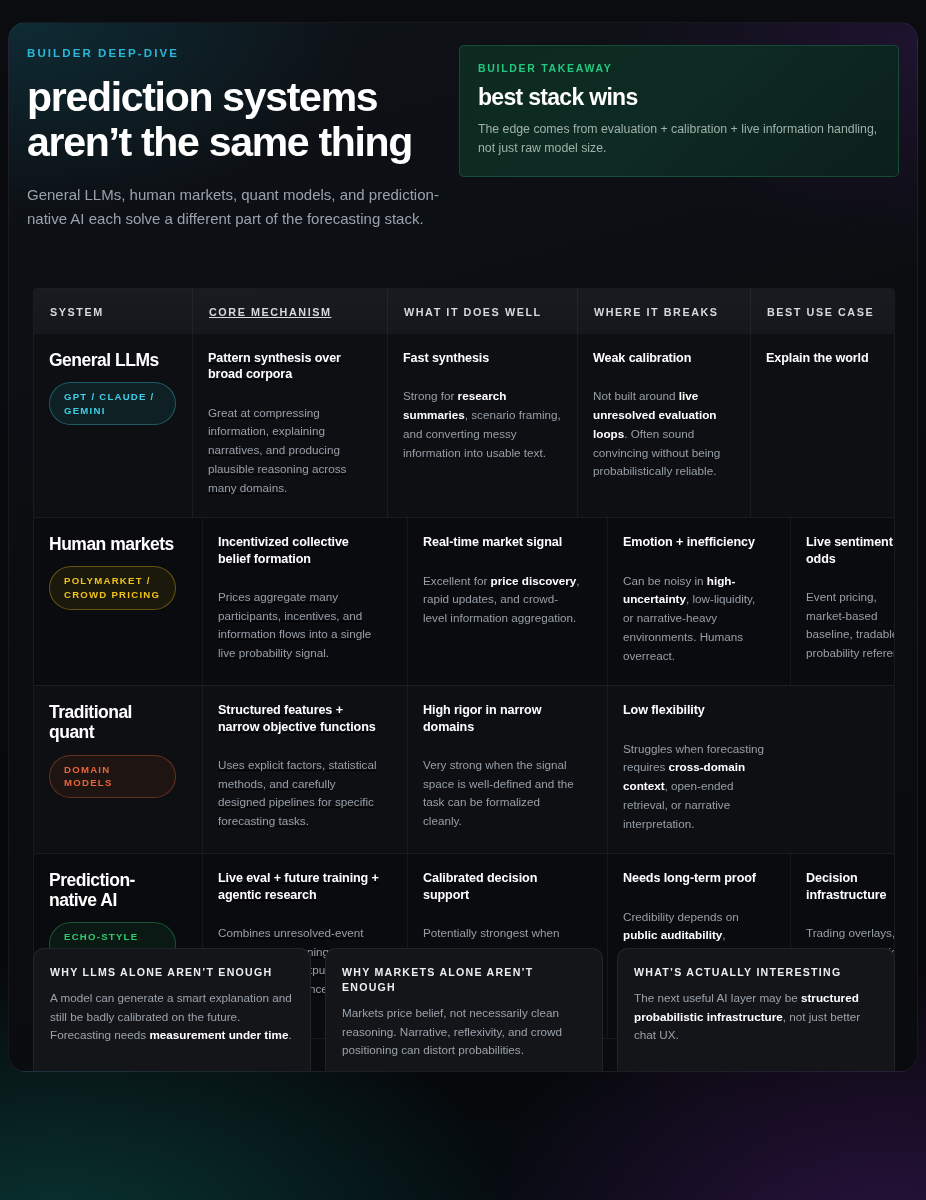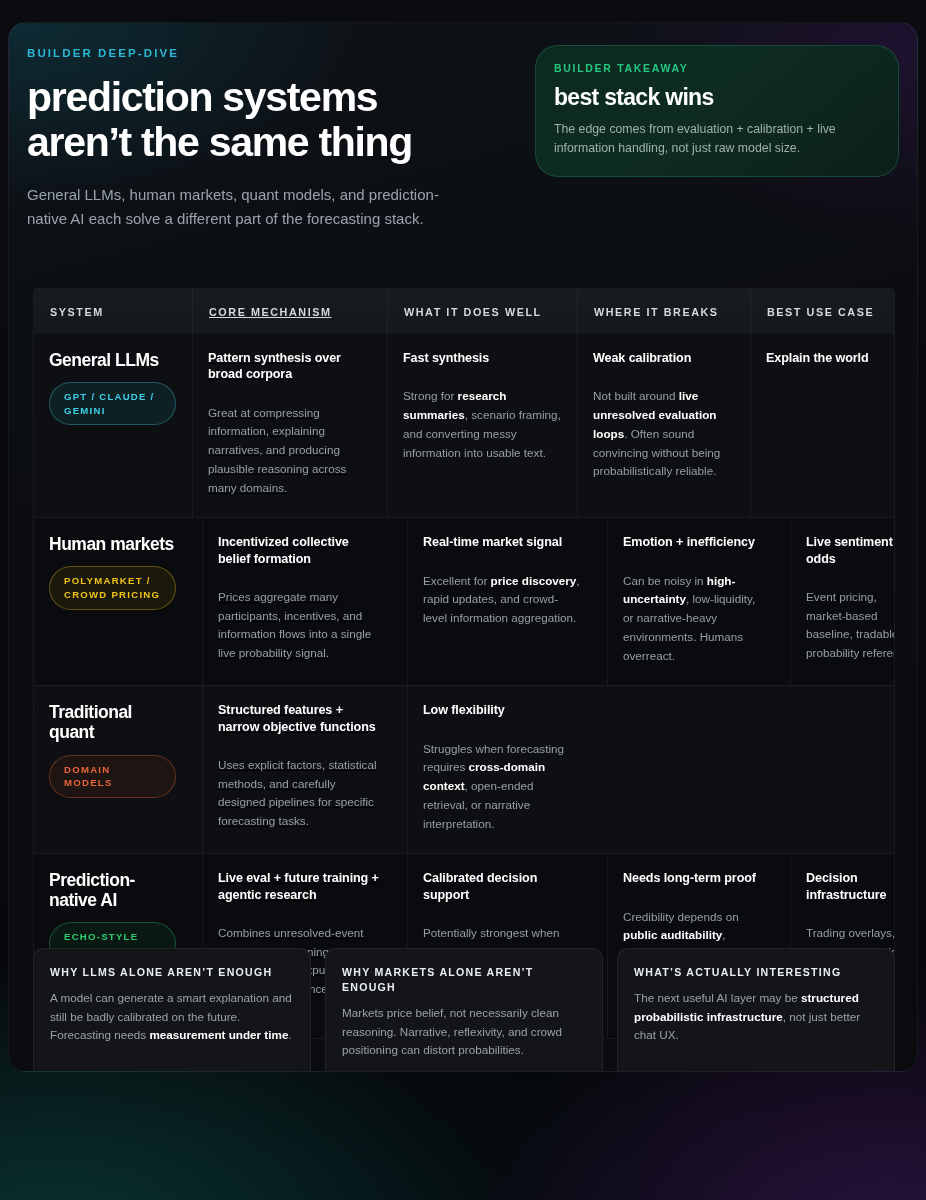--- a/index.html
+++ b/index.html
@@ -65,23 +65,23 @@
     line-height: 1.62;
     color: #9aa3ad;
     max-width: 432px;
   }
 
   
   .takeaway {
     position: absolute;
     right: 18px;
     top: 22px;
-    width: 364px;
+    width: 440px;
     padding: 16px 18px 18px 18px;
-    border-radius: 23px;
+    border-radius: 5px;
     border: 1px solid rgba(46,160,110,0.30);
     background: linear-gradient(140deg, #0d2a21 0%, #0e2b23 45%, #0c1f1b 100%);
     margin-left: 36px;
   }
   .takeaway .tk-eyebrow {
     font-size: 10.5px; font-weight: 700; letter-spacing: 1.7px;
     color: #23c97e; text-transform: uppercase;
   }
   .takeaway h2 {
     margin-top: 10px;
@@ -282,20 +282,24 @@
 
         <div class="trow">
           <div class="cell c-system">
             <div class="sys-name">Traditional quant</div>
             <span class="badge orange">DOMAIN MODELS</span>
           </div>
           <div class="cell c-mech">
             <h4>Structured features + narrow objective functions</h4>
             <p><span>Uses explicit factors, statistical methods, and carefully designed pipelines for specific forecasting tasks.</span></p>
           </div>
+          <div class="cell c-well">
+            <h4>High rigor in narrow domains</h4>
+            <p><span>Very strong when the signal space is well-defined and the task can be formalized cleanly.</span><b></b><span></span></p>
+          </div>
           <div class="cell c-breaks">
             <h4>Low flexibility</h4>
             <p><span>Struggles when forecasting requires </span><b>cross-domain context</b><span>, open-ended retrieval, or narrative interpretation.</span></p>
           </div>
         </div>
 
         <div class="trow alt">
           <div class="cell c-system">
             <div class="sys-name">Prediction-native AI</div>
             <span class="badge green">ECHO-STYLE STACK</span>

